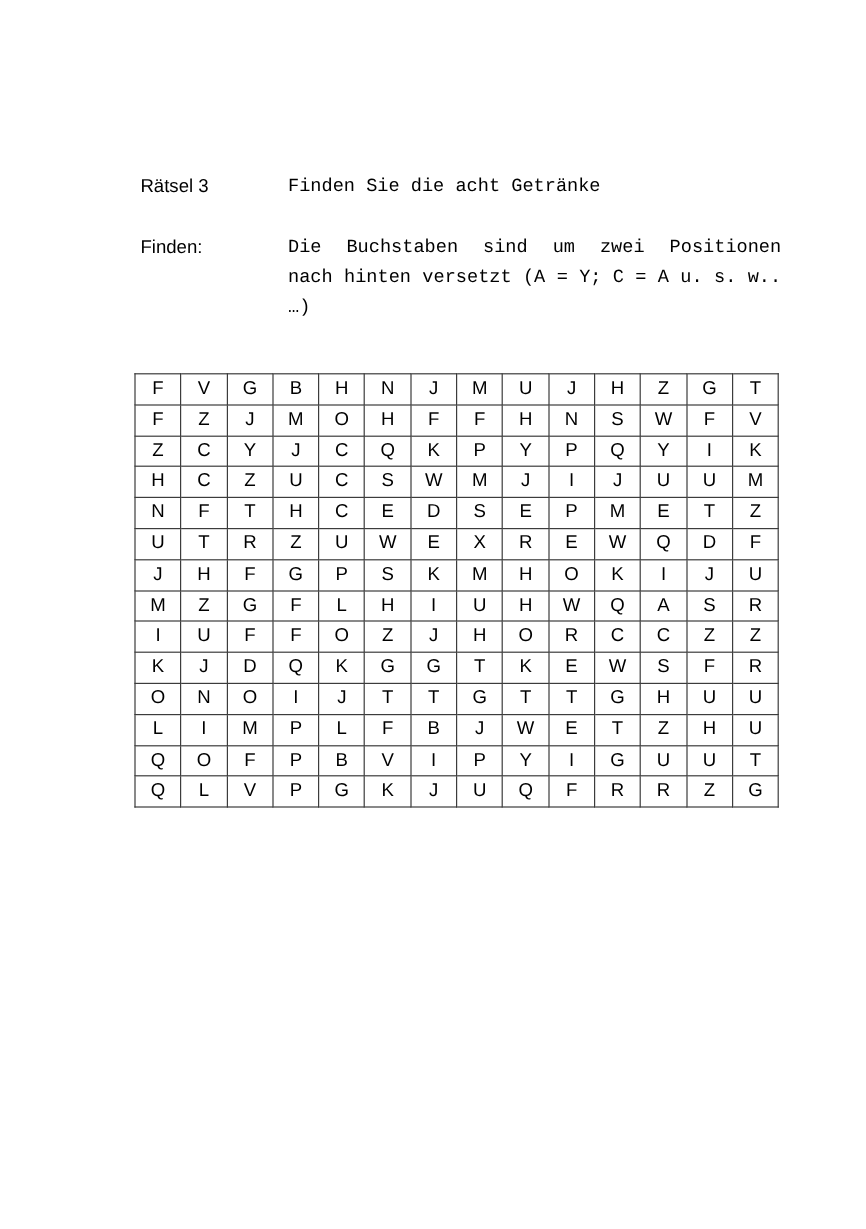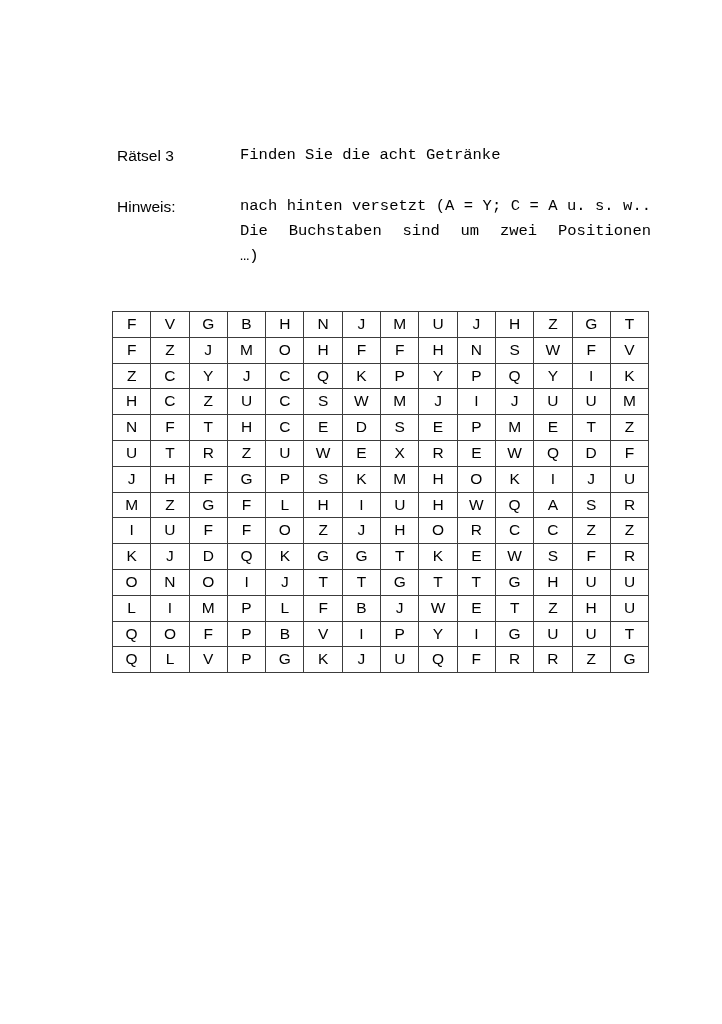--- a/index.html
+++ b/index.html
@@ -95,24 +95,24 @@
 
   <div class="text-block" id="title-row">
     <div class="row">
       <div class="label-col">Rätsel 3</div>
       <div class="content-col">Finden Sie die acht Getränke</div>
     </div>
   </div>
 
   <div class="text-block" id="hint-row">
     <div class="row">
-      <div class="label-col">Hinweis:</div>
+      <div class="label-col">Finden:</div>
       <div class="content-col justified">
+        <span class="jline j">Die Buchstaben sind um zwei Positionen</span>
         <span class="jline j">nach hinten versetzt (A = Y; C = A u. s. w..</span>
-        <span class="jline j">Die Buchstaben sind um zwei Positionen</span>
         <span class="jline">…)</span>
       </div>
     </div>
   </div>
 
   <div id="grid-wrap">
     <table class="grid">
       <tbody id="grid-body">
           <tr>
             <td>F</td>

